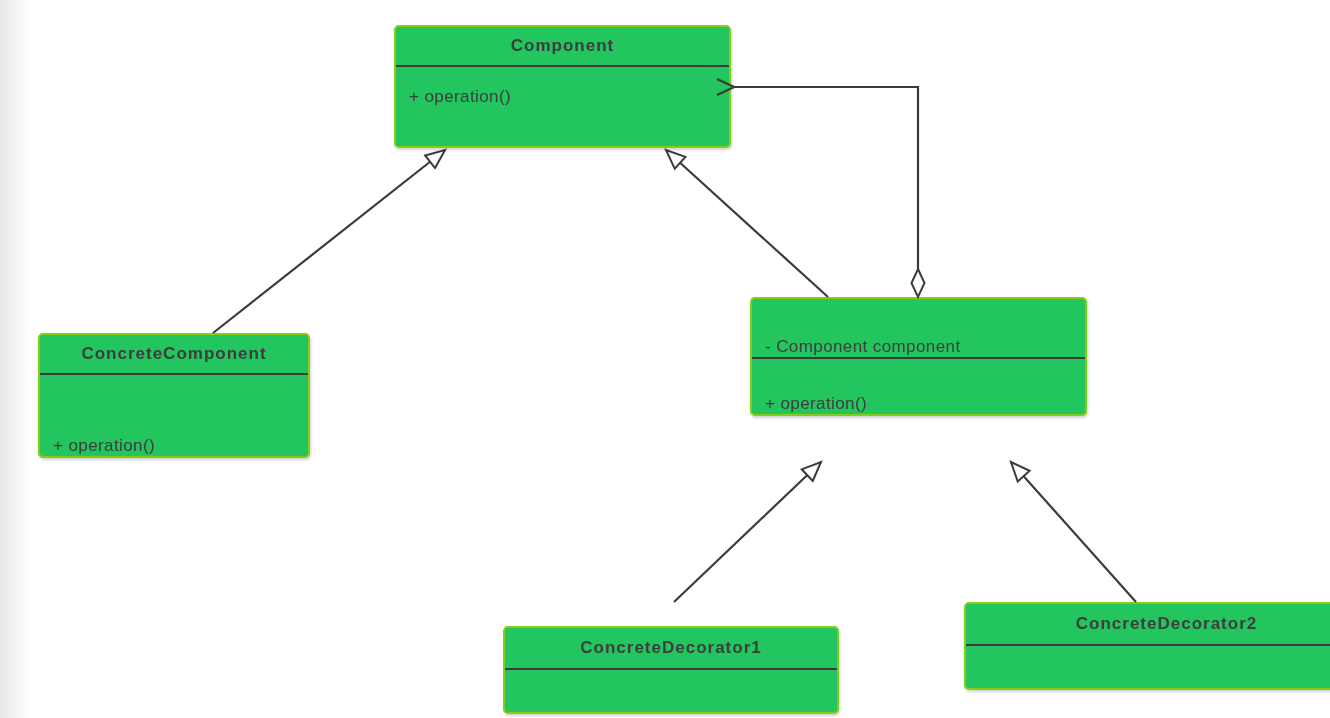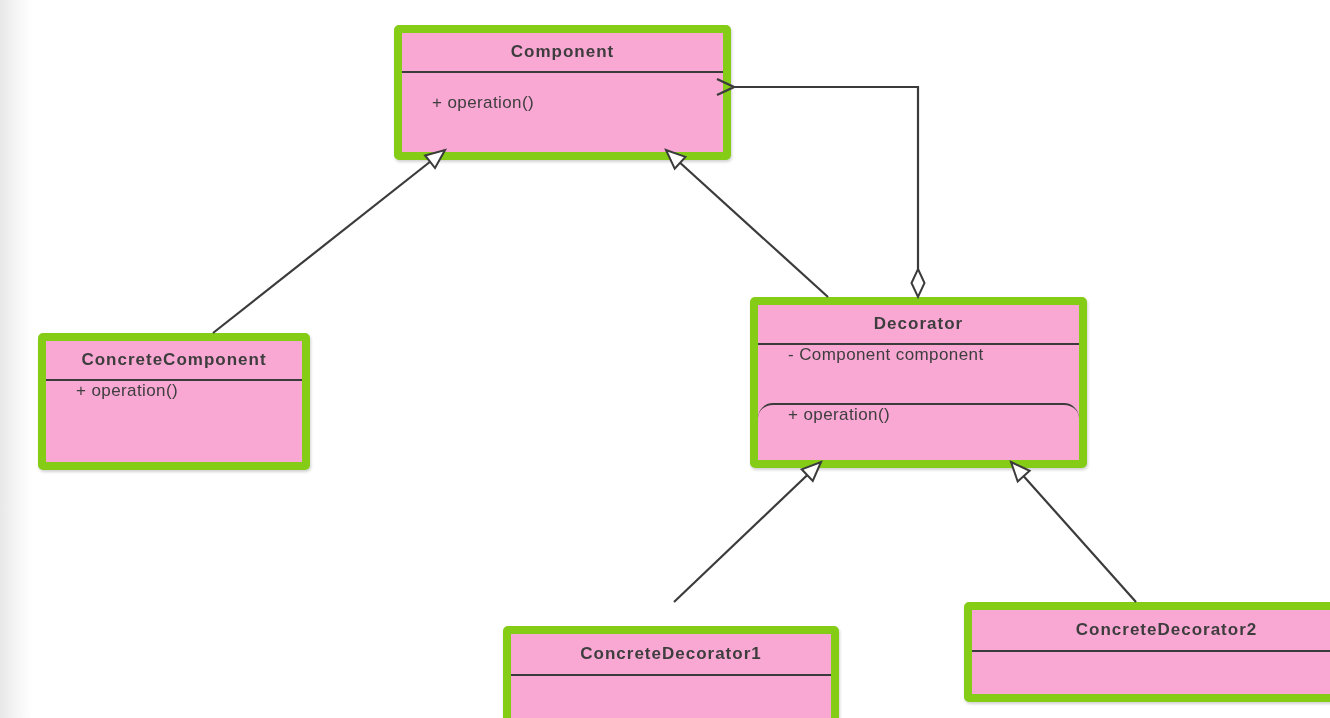--- a/index.html
+++ b/index.html
@@ -24,47 +24,46 @@
   .connector-layer {
     position: absolute;
     left: 0; top: 0;
     width: 1330px;
     height: 718px;
     pointer-events: none;
   }
   .uml-class {
     position: absolute;
     box-sizing: border-box;
-    background: #f9a8d4;
-    border: 8px solid #84cc16;
+    background: #22c55e;
+    border: 2px solid #84cc16;
     border-radius: 5px;
     box-shadow: 1px 2px 3px rgba(0,0,0,0.18);
     color: #3d3d3d;
   }
   .uml-title {
     display: flex;
     align-items: center;
     justify-content: center;
     height: 38px;
     border-bottom: 2px solid #3b3b3b;
     font-weight: bold;
     font-size: 17px;
     letter-spacing: 1px;
   }
   .uml-title.tall { height: 40px; }
   .uml-sect {
     box-sizing: border-box;
     font-size: 17px;
     letter-spacing: 0.4px;
-    padding-left: 30px;
-    border-radius: 15px;
+    padding-left: 13px;
   }
   .uml-sect.centered {
     display: flex;
-    align-items: flex-start;
+    align-items: flex-end;
   }
   .uml-sect + .uml-sect { border-top: 2px solid #3b3b3b; }
 </style>
 </head>
 <body>
 
 <div class="canvas">
 
   <div class="page-edge"></div>
 
@@ -76,21 +75,20 @@
   </div>
 
   <div class="uml-class" style="left:38px; top:333px; width:272px;">
     <div class="uml-title">ConcreteComponent</div>
     <div class="uml-sect centered" style="height:81px;">
       <span>+ operation()</span>
     </div>
   </div>
 
   <div class="uml-class" style="left:750px; top:297px; width:337px;">
-    <div class="uml-title">Decorator</div>
     <div class="uml-sect centered" style="height:58px;">
       <span>- Component component</span>
     </div>
     <div class="uml-sect centered" style="height:57px;">
       <span>+ operation()</span>
     </div>
   </div>
 
   <div class="uml-class" style="left:503px; top:626px; width:336px;">
     <div class="uml-title tall">ConcreteDecorator1</div>

